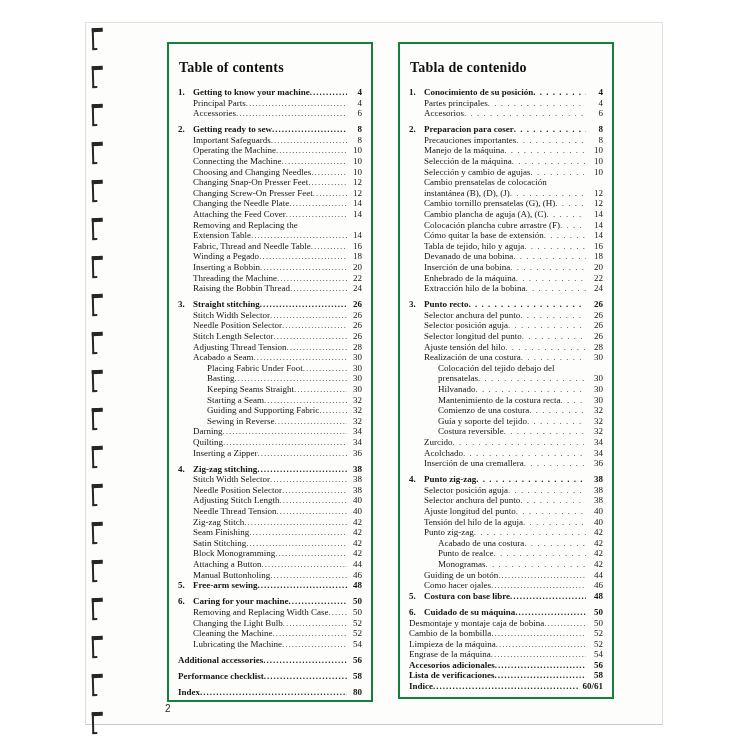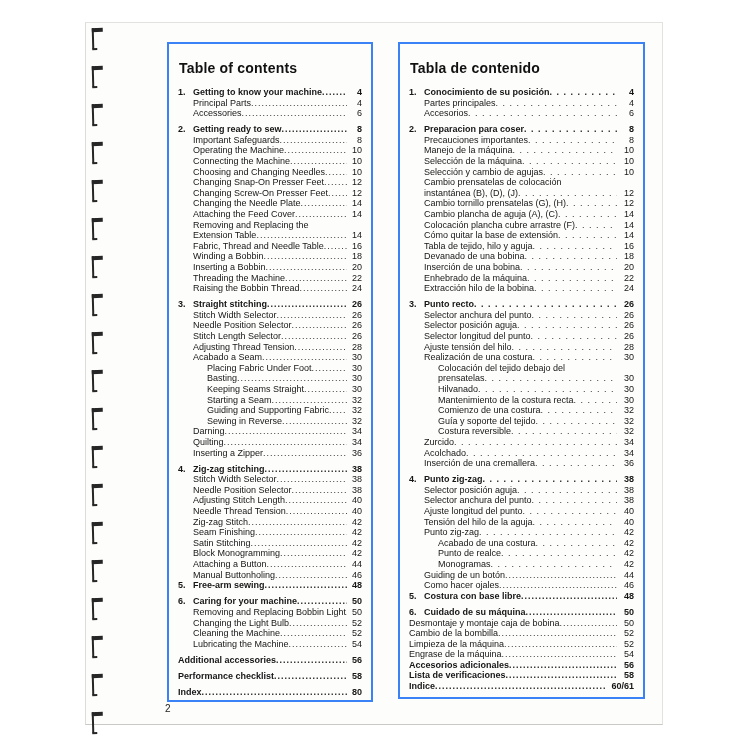--- a/index.html
+++ b/index.html
@@ -28,27 +28,28 @@
   }
   .hook::after{
     content:"";position:absolute;left:-2px;bottom:-1px;width:5px;height:2px;background:#262626;
   }
   .hook::before{
     content:"";position:absolute;left:1px;top:-4px;width:4px;height:2px;background:#262626;
   }
   
   .toc-box{
     position:absolute;top:42px;
-    border:2px solid #3b82f6;
+    border:2px solid #15803d;
     background:#fdfdfc;
     box-sizing:border-box;
     overflow:hidden;
+    font-family:Liberation Serif, serif;
   }
   .toc-en{left:167px;width:206px;height:660px;}
-  .toc-es{left:398px;width:247px;height:657px;}
+  .toc-es{left:398px;width:216px;height:657px;}
   .toc-inner{padding:0 9px;}
   .toc-title{
     font-size:14px;font-weight:bold;color:#111;
     margin:16px 0 11px 1px;letter-spacing:.2px;
   }
   .row{
     display:flex;align-items:baseline;
     font-size:9px;line-height:10.6px;
     white-space:nowrap;
   }
@@ -169,21 +170,21 @@
           <span class="lbl">Extension Table</span>
           <span class="dots"></span>
           <span class="pg">14</span>
         </div>
         <div class="row i1">
           <span class="lbl">Fabric, Thread and Needle Table</span>
           <span class="dots"></span>
           <span class="pg">16</span>
         </div>
         <div class="row i1">
-          <span class="lbl">Winding a Bobbin</span>
+          <span class="lbl">Winding a Pegado</span>
           <span class="dots"></span>
           <span class="pg">18</span>
         </div>
         <div class="row i1">
           <span class="lbl">Inserting a Bobbin</span>
           <span class="dots"></span>
           <span class="pg">20</span>
         </div>
         <div class="row i1">
           <span class="lbl">Threading the Machine</span>
@@ -333,21 +334,21 @@
           <span class="dots"></span>
           <span class="pg">48</span>
         </div>
         <div class="row bold gap">
           <span class="num">6.</span>
           <span class="lbl">Caring for your machine</span>
           <span class="dots"></span>
           <span class="pg">50</span>
         </div>
         <div class="row i1">
-          <span class="lbl">Removing and Replacing Bobbin Light</span>
+          <span class="lbl">Removing and Replacing Width Case</span>
           <span class="dots"></span>
           <span class="pg">50</span>
         </div>
         <div class="row i1">
           <span class="lbl">Changing the Light Bulb</span>
           <span class="dots"></span>
           <span class="pg">52</span>
         </div>
         <div class="row i1">
           <span class="lbl">Cleaning the Machine</span>

